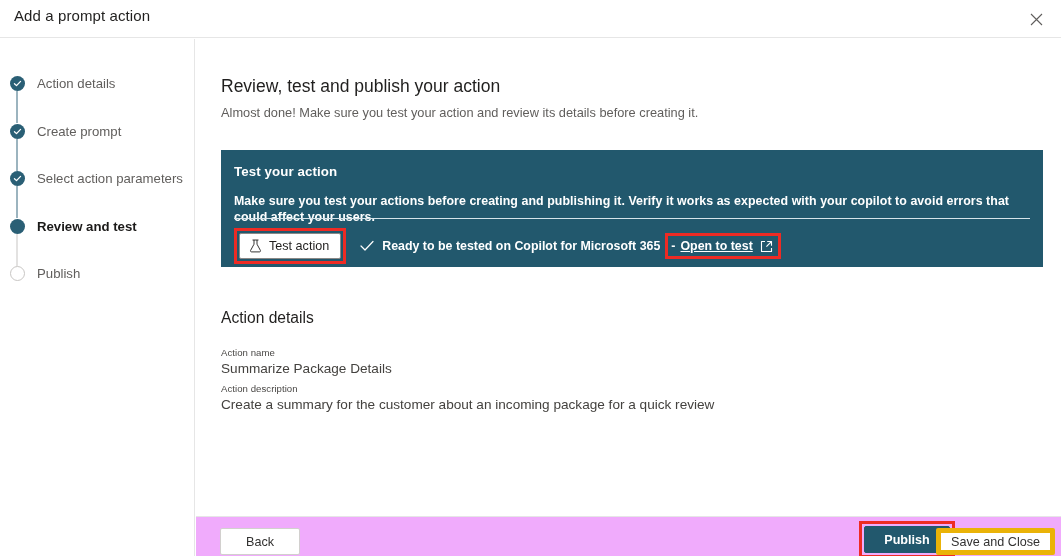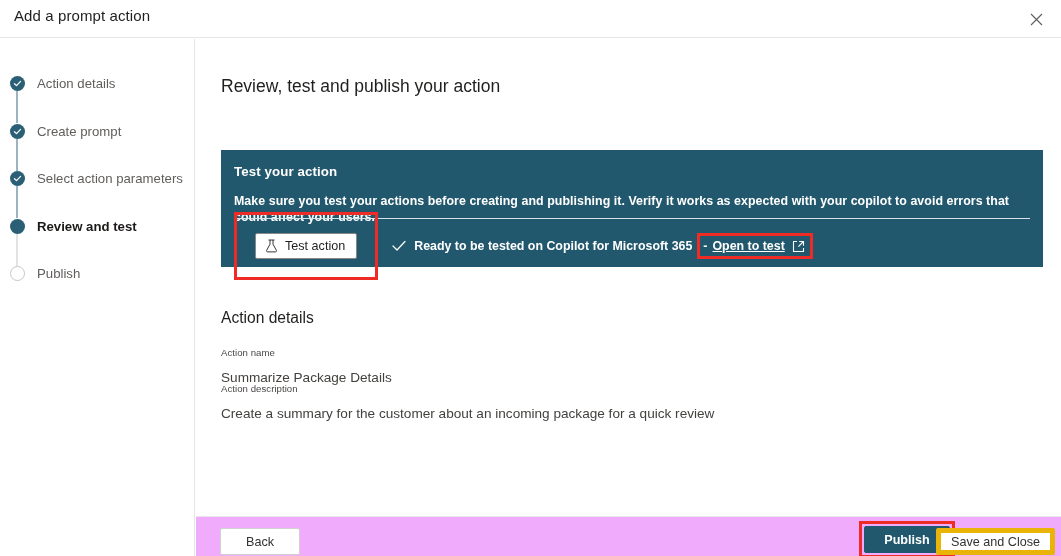--- a/index.html
+++ b/index.html
@@ -183,21 +183,21 @@
     position: absolute;
     left: 13px;
     top: 82px;
     display: flex;
     align-items: center;
     height: 28px;
   }
   .test-action-highlight {
     position: relative;
     border: 3px solid #ee2b24;
-    padding: 18px;
+    padding: 2px;
     display: inline-flex;
   }
   .test-action-btn {
     display: inline-flex;
     align-items: center;
     gap: 7px;
     background: #ffffff;
     border: 1px solid #8a8886;
     border-radius: 2px;
     padding: 4px 11px 4px 9px;
@@ -261,21 +261,21 @@
     left: 25px;
   }
   .field.name { top: 308px; }
   .field.desc { top: 344px; }
   .field-label {
     font-size: 9.6px;
     color: #4a4846;
     letter-spacing: 0.05px;
   }
   .field-value {
-    margin-top: 12px;
+    margin-top: 3px;
     font-size: 13.6px;
     color: #44423f;
   }
 
   
   .footer {
     position: absolute;
     left: 196px;
     top: 516px;
     width: 865px;
@@ -401,20 +401,21 @@
         </div>
         <div class="step-label">Publish</div>
       </div>
 
     </div>
   </div>
 
   <div class="content">
 
     <div class="content-heading">Review, test and publish your action</div>
+    <div class="content-sub">Almost done! Make sure you test your action and review its details before creating it.</div>
 
     <div class="test-banner">
       <div class="banner-title">Test your action</div>
       <div class="banner-body">Make sure you test your actions before creating and publishing it. Verify it works as expected with your copilot to avoid errors that could affect your users.</div>
       <div class="banner-divider"></div>
 
       <div class="banner-action-row">
 
         <div class="test-action-highlight">
           <button class="test-action-btn">

